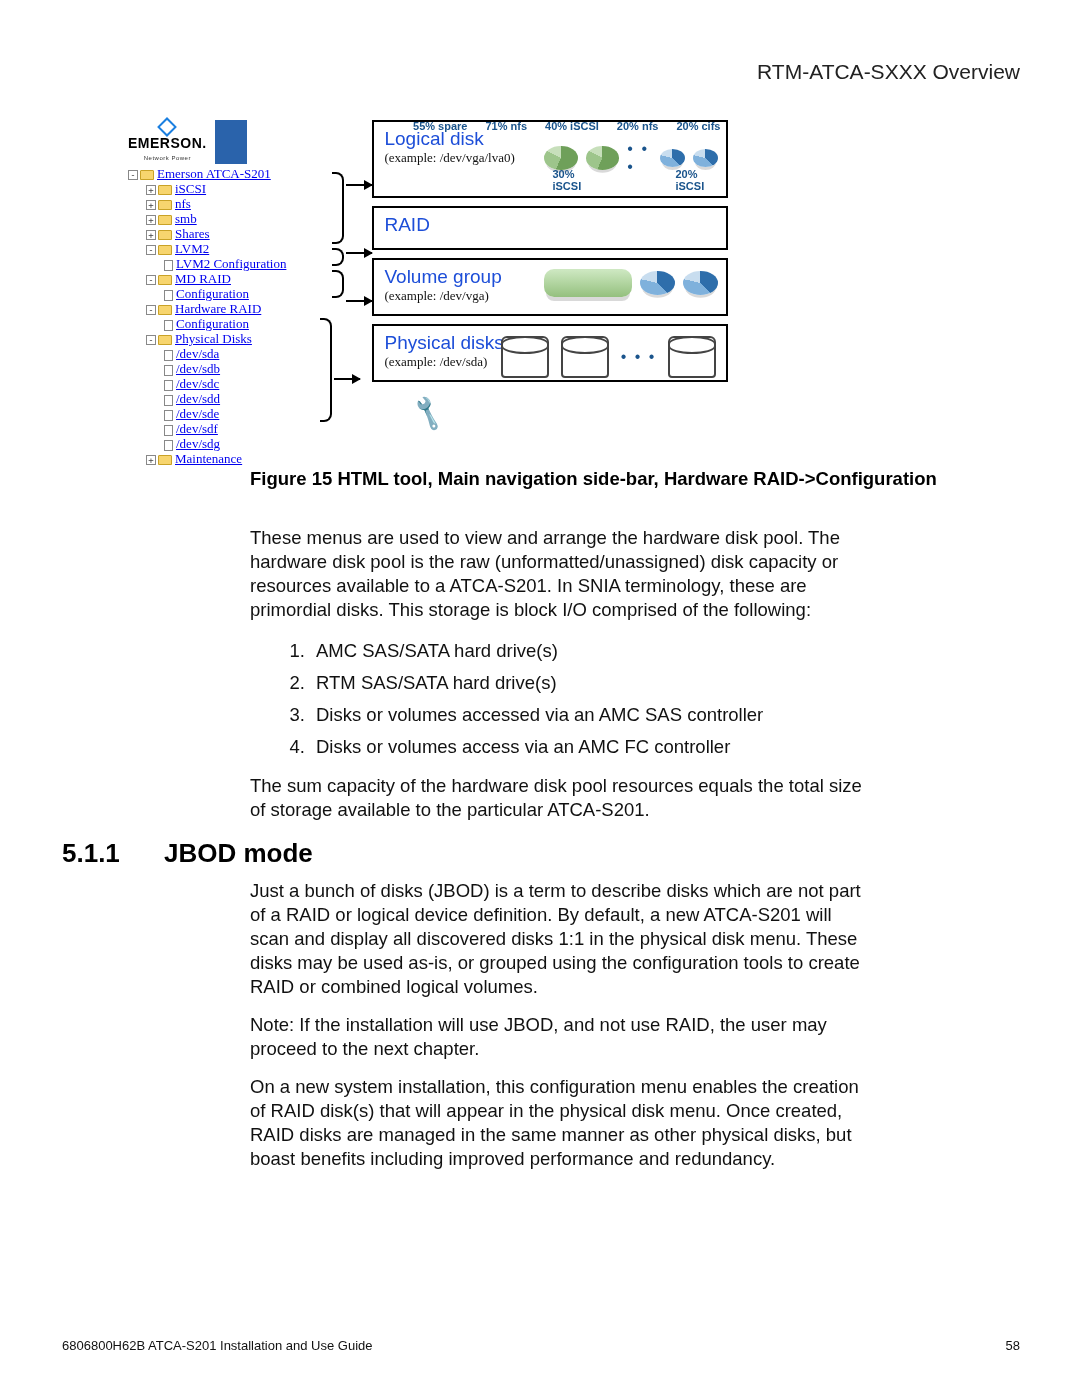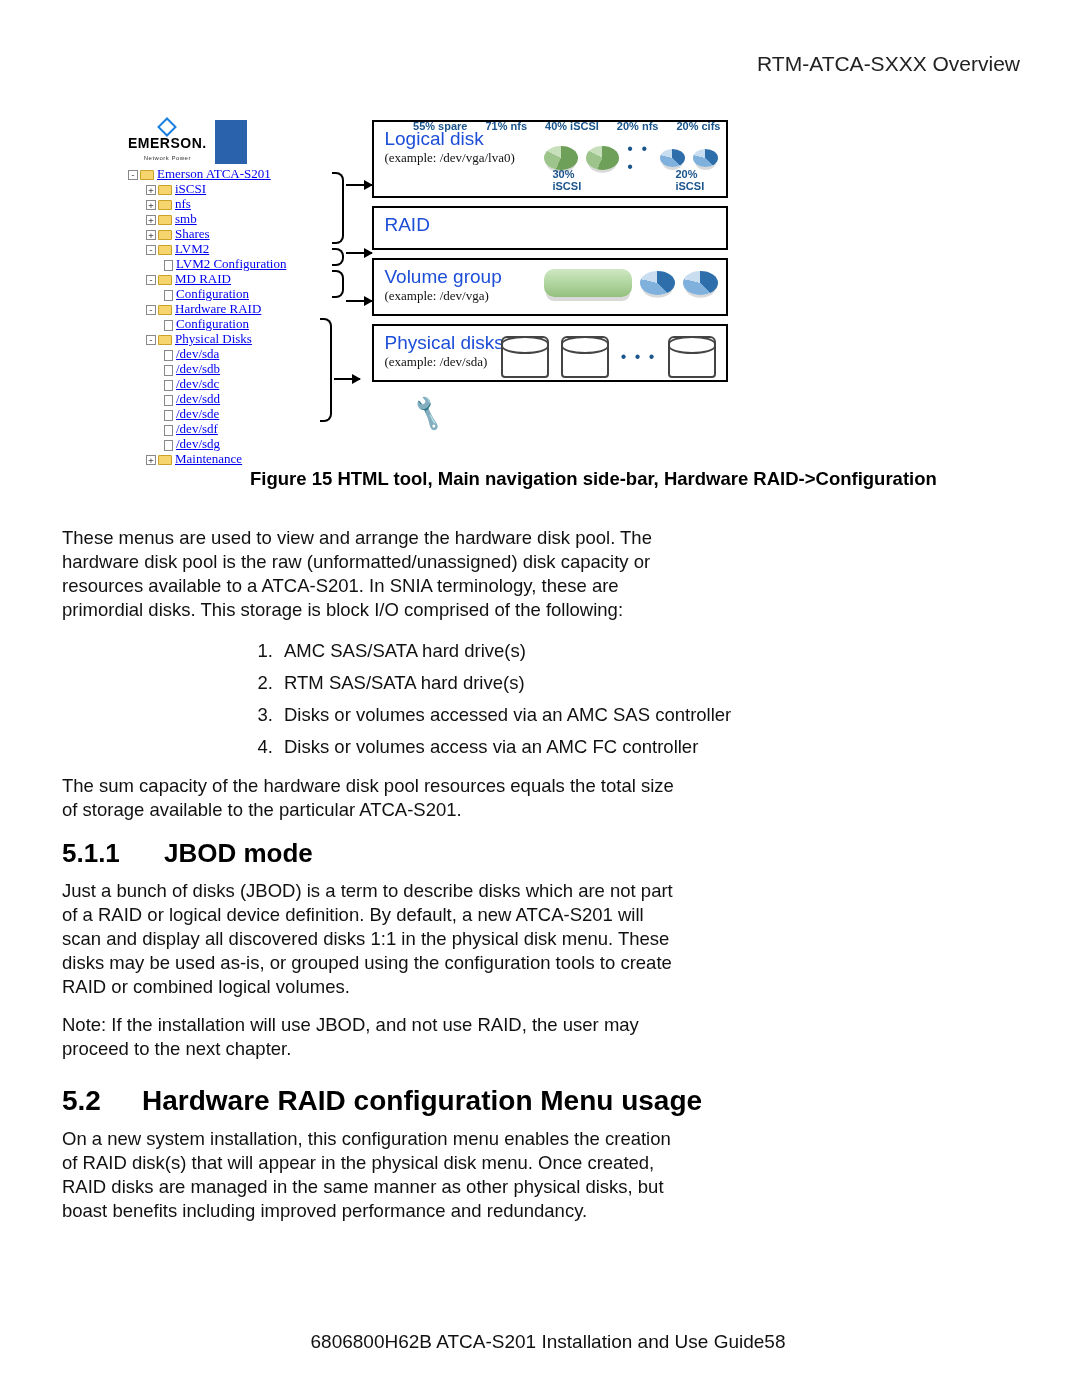--- a/index.html
+++ b/index.html
@@ -6,21 +6,21 @@
   body {
     background: #fff;
     font-family: "Segoe UI", "Myriad Pro", Arial, sans-serif;
     width: 1080px;
     height: 1397px;
     position: relative;
     color: #000;
   }
   .page-header {
     position: absolute;
-    top: 52px;
+    top: 60px;
     right: 60px;
     font-size: 21px;
     color: #222;
   }
   
   .figure {
     position: absolute;
     top: 120px;
     left: 128px;
     width: 692px;
@@ -223,37 +223,38 @@
     width: 954px;
   }
   .caption {
     font-weight: 600;
     font-size: 18.5px;
     color: #000;
     margin-left: 188px;
     margin-bottom: 36px;
   }
   .para {
+    margin-left: 188px;
     width: 616px;
     font-size: 18.5px;
     line-height: 24px;
     color: #111;
     margin-bottom: 14px;
   }
   ol.numlist {
     margin-left: 188px;
     width: 616px;
     font-size: 18.5px;
     line-height: 30px;
     color: #111;
     list-style-position: outside;
     padding-left: 28px;
     margin-bottom: 12px;
   }
-  ol.numlist li { padding-left: 6px; margin-bottom: 2px; }
+  ol.numlist li { padding-left: 6px; margin-bottom: 2px; margin-left: 32px; }
   .h3 {
     display: flex;
     gap: 24px;
     font-size: 26px;
     font-weight: 600;
     color: #000;
     margin: 16px 0 10px 0;
   }
   .h3 .num { width: 78px; }
   .h2 {
@@ -262,24 +263,24 @@
     font-size: 28px;
     font-weight: 600;
     color: #000;
     margin: 24px 0 10px 0;
   }
   .h2 .num { width: 56px; }
   .footer {
     position: absolute;
     bottom: 44px;
     left: 62px;
-    right: 46px;
-    display: flex;
-    justify-content: center;
-    font-size: 19px;
+    right: 60px;
+    display: flex;
+    justify-content: space-between;
+    font-size: 13px;
     color: #111;
   }
 </style>
 </head>
 <body>
 
 <div class="page-header">RTM-ATCA-SXXX Overview</div>
 
 <div class="figure">
   
@@ -414,23 +415,19 @@
 
   <div class="para">The sum capacity of the hardware disk pool resources equals the total size of storage available to the particular ATCA-S201.</div>
 
   <div class="h3">
     <span class="num">5.1.1</span>
     <span>JBOD mode</span>
   </div>
   <div class="para">Just a bunch of disks (JBOD) is a term to describe disks which are not part of a RAID or logical device definition.  By default, a new ATCA-S201 will scan and display all discovered disks 1:1 in the physical disk menu.  These disks may be used as-is, or grouped using the configuration tools to create RAID or combined logical volumes.</div>
   <div class="para">Note: If the installation will use JBOD, and not use RAID, the user may proceed to the next chapter.</div>
 
-  <div class="h2">
-    <span class="num">5.2</span>
-    <span>Hardware RAID configuration Menu usage</span>
-  </div>
   <div class="para">On a new system installation, this configuration menu enables the creation of RAID disk(s) that will appear in the physical disk menu.  Once created, RAID disks are managed in the same manner as other physical disks, but boast benefits including improved performance and redundancy.</div>
 </div>
 
 <div class="footer">
   <span>6806800H62B ATCA-S201 Installation and Use Guide</span>
   <span>58</span>
 </div>
 
 </body></html>

